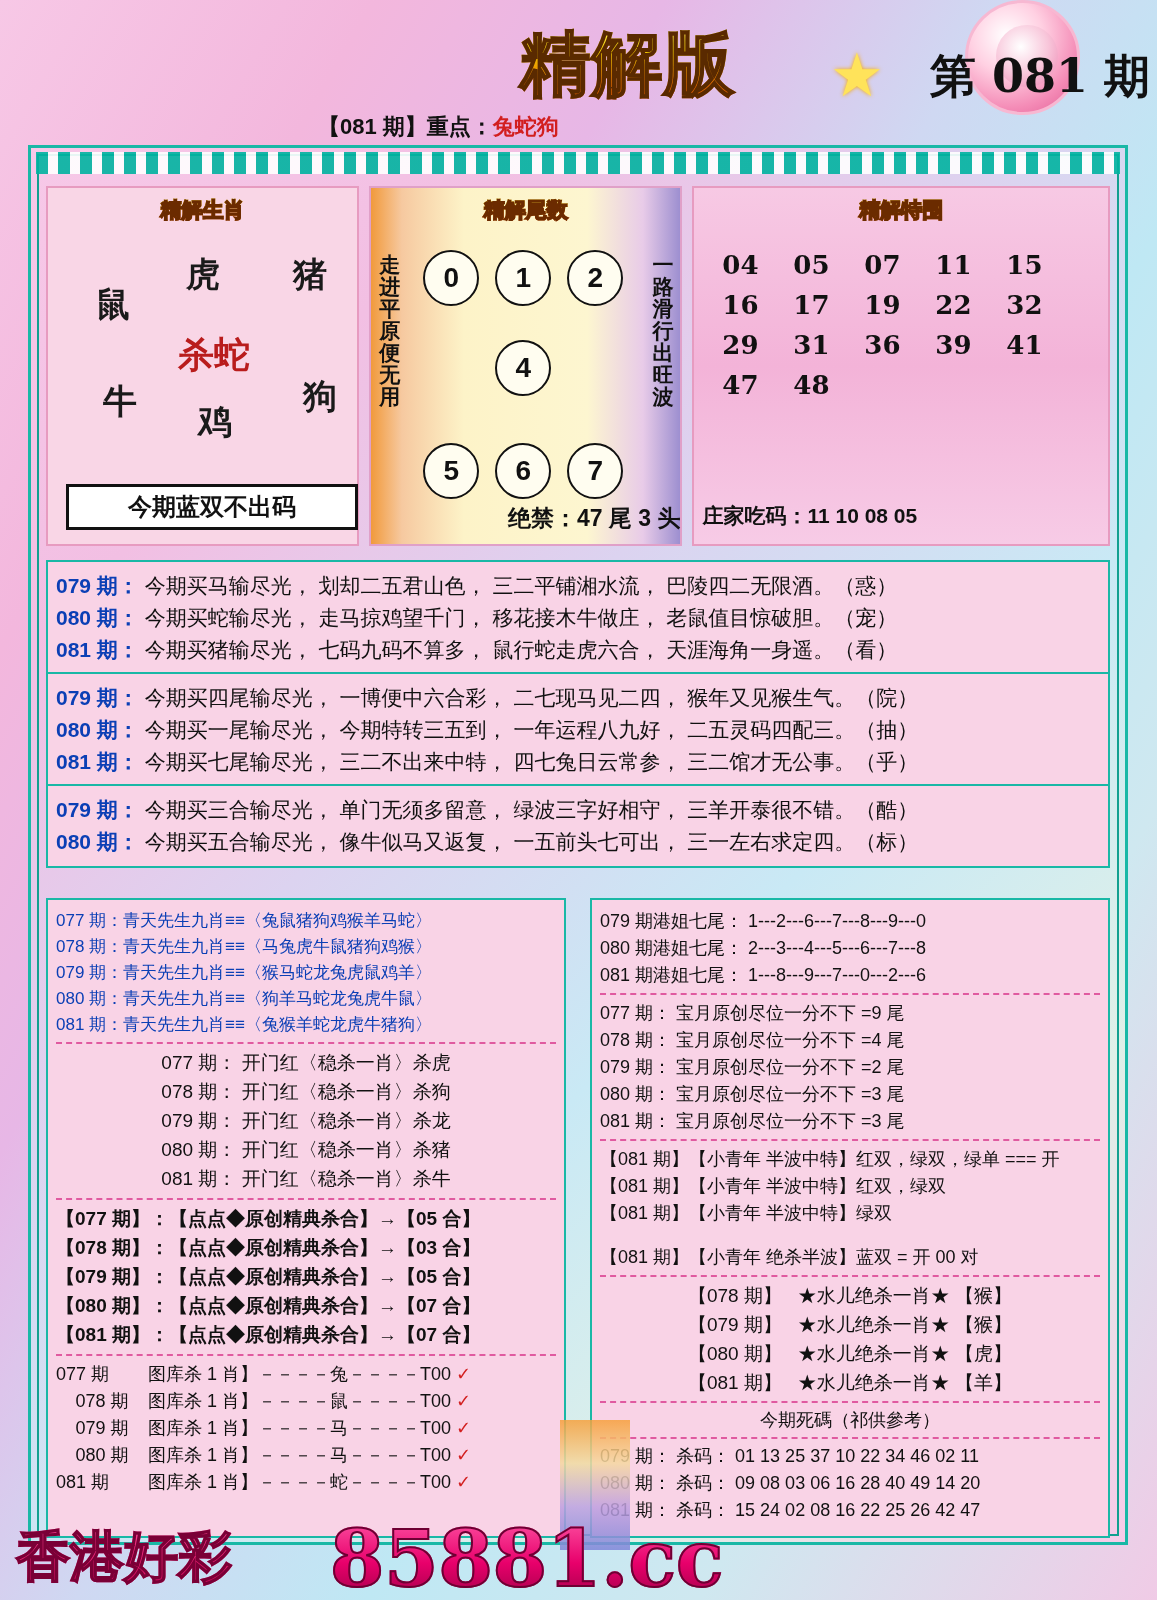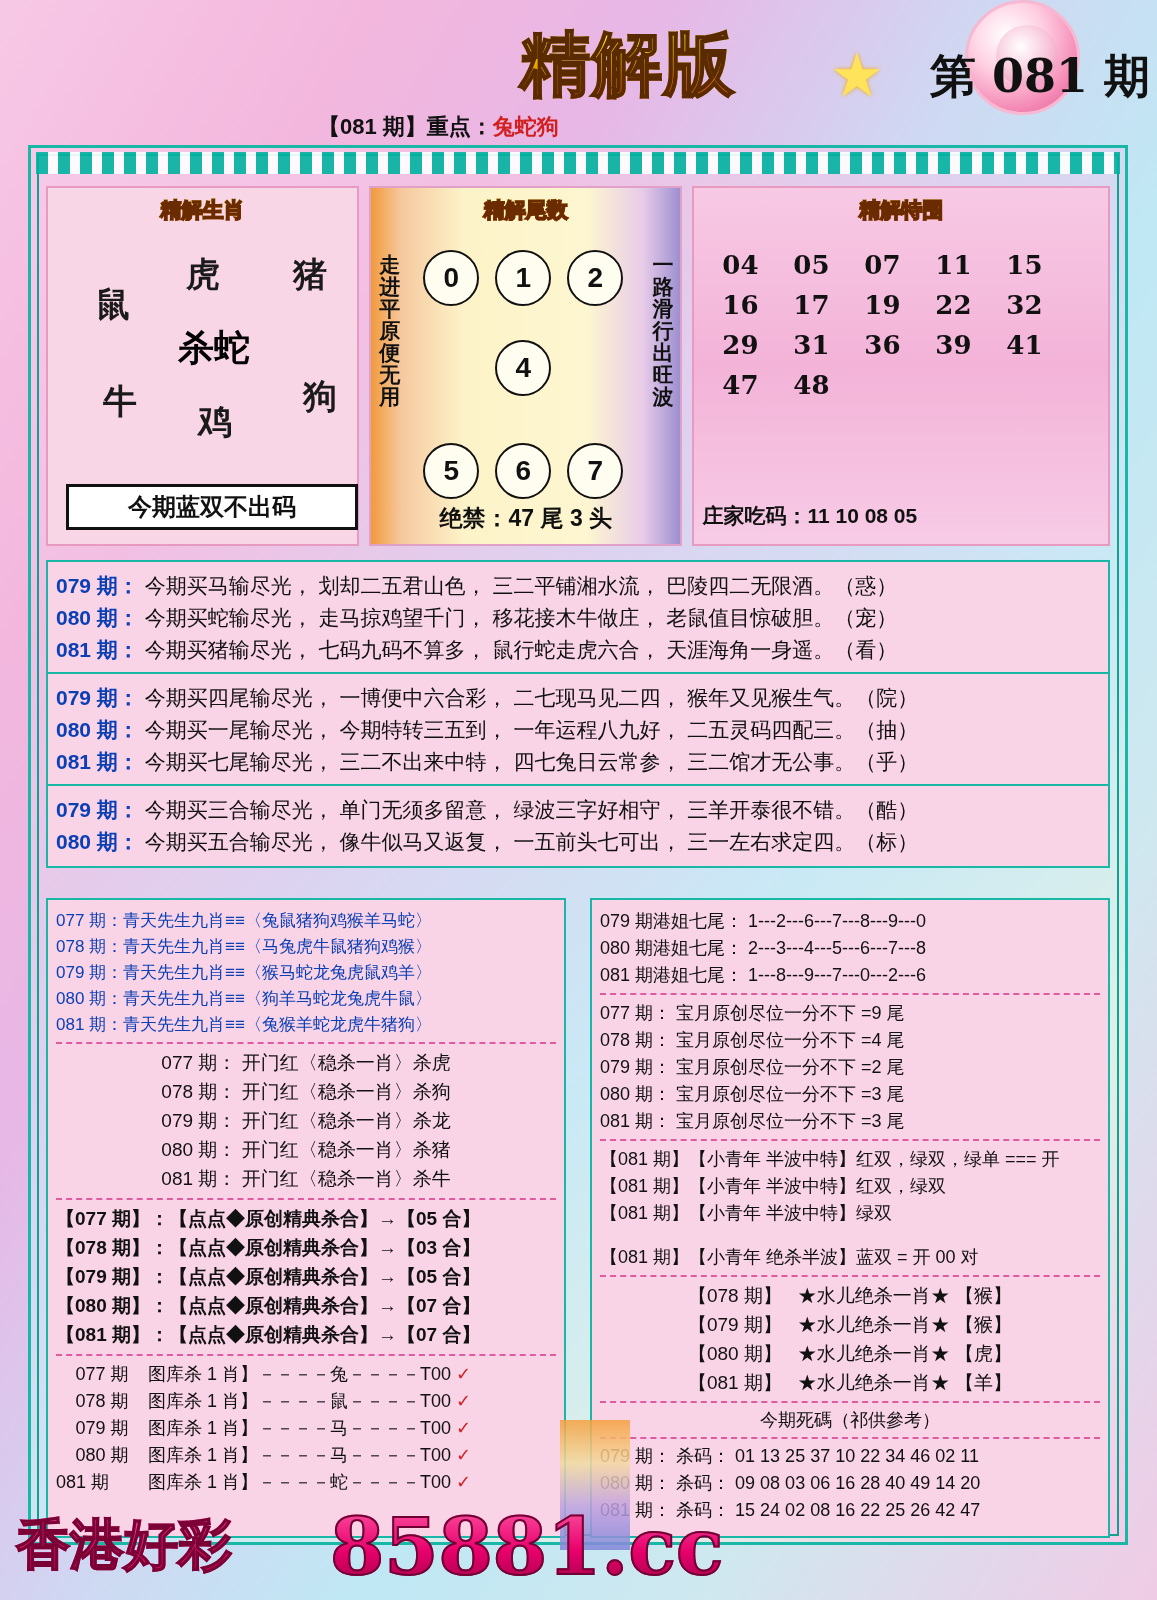--- a/index.html
+++ b/index.html
@@ -75,38 +75,38 @@
 
   .p-title {
     text-align:center; font-size: 21px; font-weight:bold; padding-top:8px;
     font-family:"DejaVu Serif",serif;
     background: linear-gradient(180deg,#fff6a8 0%,#f3d000 40%,#e06a00 75%,#a83400 100%);
     -webkit-background-clip:text; background-clip:text; color:transparent;
     -webkit-text-stroke: 1.5px #6b2b00;
   }
   .zodiac-area { position:relative; height: 230px; }
   .z { position:absolute; font-size:34px; font-weight:bold; color:#1a1a1a; font-family:"DejaVu Serif",serif; }
-  .z.k { color:#000000; }
+  .z.k { color:#b91c1c;margin-top:7px; }
   .notice {
     position:absolute; left: 18px; bottom: 14px; width: 292px; height: 46px;
     border:3px solid #111; background:#fff; display:flex; align-items:center; justify-content:center;
     font-size:24px; font-weight:bold; color:#111;
   }
   .tail-left, .tail-right {
     position:absolute; font-size:21px; line-height:1.05; font-weight:bold; color:#111; width:22px;
   }
   .tail-left { left: 8px; top: 66px; }
   .tail-right { right: 6px; top: 66px; }
   .circle {
     position:absolute; width: 56px; height:56px; border-radius:50%;
     border: 2px solid #111; background: #fffdf0;
     display:flex; align-items:center; justify-content:center;
     font-size: 28px; font-weight:bold; color:#111;
   }
-  .p2-bottom { position:absolute; left:0; bottom:10px; width:100%; text-align:center; font-size:23px; font-weight:bold; color:#111; }
+  .p2-bottom { position:absolute; left:0; bottom:10px; width:100%; text-align:right; font-size:23px; font-weight:bold; color:#111; }
 
   .nums { position:absolute; left: 10px; top: 62px; width: 354px; }
   .nums .row { display:flex; justify-content:space-between; padding: 0 6px 0 8px; margin-bottom: 10px; }
   .nums .n { font-size: 26px; font-weight: bold; color:#111; width: 56px; text-align:center; font-family:"DejaVu Serif",serif; }
   .eat { position:absolute; left: 8px; bottom: 14px; font-size: 21px; font-weight:bold; color:#111; white-space:nowrap; }
 
   
   .tblock {
     position:absolute; left:46px; width:1064px;
     border:2px solid #19b8a6; background:#f9d3e6; padding:6px 8px;
@@ -121,21 +121,21 @@
   .colR { width: 527px; }
   .sm { font-size:17px; color:#111; white-space:nowrap; margin:3px 0; }
   .sm .blue { color:#0b3fb5; }
   .sm .red { color:#d21f1f; }
   .sep { border-top: 2px dashed #e05aa0; margin: 6px 0; height:0; }
   .sep2 { border-top: 2px dashed #e05aa0; margin: 5px 0; height:0; }
   .ctr { text-align:center; }
   .bold { font-weight:bold; }
 
   
-  .footer { position:absolute; left:0; bottom: 12px; width:100%; height: 86px; }
+  .footer { position:absolute; left:0; bottom: 0px; width:100%; height: 86px; }
   .foot-cn {
     position:absolute; left: 16px; bottom: 6px; font-size: 54px; font-weight:bold;
     font-family:"DejaVu Serif",serif;
     background: linear-gradient(180deg,#ff4f9f 0%, #e61b6e 60%, #b3004f 100%);
     -webkit-background-clip:text; background-clip:text; color:transparent;
     -webkit-text-stroke: 1.5px #7a0036;
   }
   .foot-num {
     position:absolute; left: 330px; bottom: -4px; font-size: 78px; font-weight:bold;
     font-family:"DejaVu Serif",serif;
@@ -276,21 +276,21 @@
     <div class="sep"></div>
 
     <div class="sm bold" style="font-size:19px">【077 期】：【点点◆原创精典杀合】→【05 合】</div>
     <div class="sm bold" style="font-size:19px">【078 期】：【点点◆原创精典杀合】→【03 合】</div>
     <div class="sm bold" style="font-size:19px">【079 期】：【点点◆原创精典杀合】→【05 合】</div>
     <div class="sm bold" style="font-size:19px">【080 期】：【点点◆原创精典杀合】→【07 合】</div>
     <div class="sm bold" style="font-size:19px">【081 期】：【点点◆原创精典杀合】→【07 合】</div>
 
     <div class="sep"></div>
 
-    <div class="sm" style="font-size:18px"><span style="display:inline-block;width:92px;text-align:center">077 期</span><span style="display:inline-block;width:110px">图库杀 1 肖】</span><span>－－－－</span><span>兔</span><span>－－－－T00</span> <span class="red">✓</span></div>
+    <div class="sm" style="font-size:18px"><span style="display:inline-block;width:92px;text-align:left">077 期</span><span style="display:inline-block;width:110px">图库杀 1 肖】</span><span>－－－－</span><span>兔</span><span>－－－－T00</span> <span class="red">✓</span></div>
     <div class="sm" style="font-size:18px"><span style="display:inline-block;width:92px;text-align:center">078 期</span><span style="display:inline-block;width:110px">图库杀 1 肖】</span><span>－－－－</span><span>鼠</span><span>－－－－T00</span> <span class="red">✓</span></div>
     <div class="sm" style="font-size:18px"><span style="display:inline-block;width:92px;text-align:center">079 期</span><span style="display:inline-block;width:110px">图库杀 1 肖】</span><span>－－－－</span><span>马</span><span>－－－－T00</span> <span class="red">✓</span></div>
     <div class="sm" style="font-size:18px"><span style="display:inline-block;width:92px;text-align:center">080 期</span><span style="display:inline-block;width:110px">图库杀 1 肖】</span><span>－－－－</span><span>马</span><span>－－－－T00</span> <span class="red">✓</span></div>
     <div class="sm" style="font-size:18px"><span style="display:inline-block;width:92px;text-align:left">081 期</span><span style="display:inline-block;width:110px">图库杀 1 肖】</span><span>－－－－</span><span>蛇</span><span>－－－－T00</span> <span class="red">✓</span></div>
   </div>
 
   <div class="col colR">
     <div class="sm" style="font-size:18px"><span>079 期港姐七尾：</span> <span>1---2---6---7---8---9---0</span></div>
     <div class="sm" style="font-size:18px"><span>080 期港姐七尾：</span> <span>2---3---4---5---6---7---8</span></div>
     <div class="sm" style="font-size:18px"><span>081 期港姐七尾：</span> <span>1---8---9---7---0---2---6</span></div>

